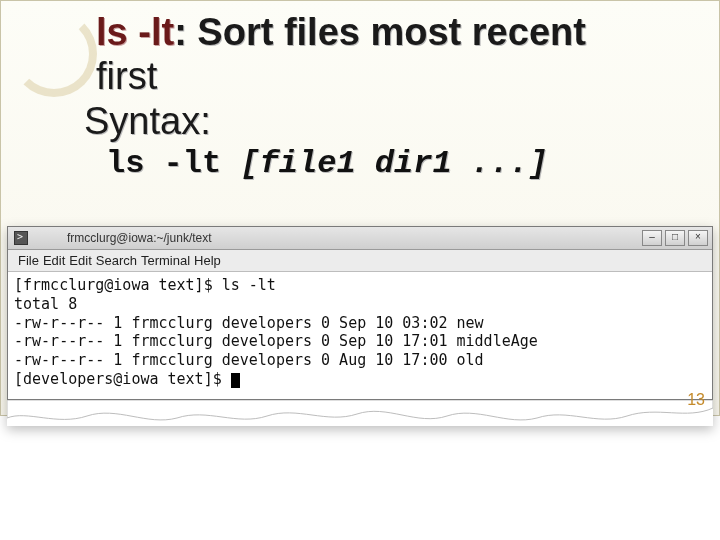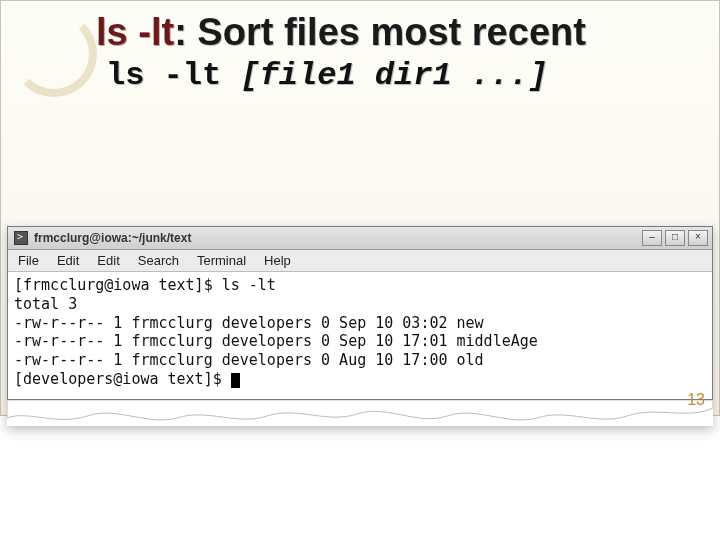--- a/index.html
+++ b/index.html
@@ -112,34 +112,35 @@
     border: 1px solid #333;
     box-sizing: border-box;
     position: relative;
   }
   .term-titlebar .app-icon::after{
     content:">";
     position:absolute; left:2px; top:-1px;
     font-size:10px; color:#eee; font-family:monospace;
   }
   .term-titlebar .title-text {
-    font-weight: bold;
+    font-weight: normal;
     flex: 1;
+    margin-left: 33px;
   }
   .win-btns { display:flex; gap:3px; padding-right:4px; }
   .win-btn {
     width:18px; height:14px;
     background: linear-gradient(#f5f5f5,#d0d0d0);
     border:1px solid #888;
     font-size:10px; line-height:12px; text-align:center;
     color:#333;
   }
   .term-menu {
     display: flex;
-    gap: 18px;
+    gap: 4px;
     padding: 3px 10px;
     font-size: 13px;
     color: #222;
     border-bottom: 1px solid #bdbdbd;
     background: #ececec;
   }
   .term-body {
     font-family: "DejaVu Sans Mono","Courier New",monospace;
     font-size: 15px;
     line-height: 1.25;
@@ -176,20 +177,22 @@
 </head>
 <body>
 
 <div class="slide">
   <div class="swirl"></div>
 
   <div class="title-block">
     <div class="title-line">
       <span class="title-cmd">ls -lt</span><span class="title-colon">: Sort files most recent</span>
     </div>
+    <div class="title-line">first</div>
+    <div class="syntax-label">Syntax:</div>
     <div class="code-line">
       <span>ls -lt </span><span class="code-args">[file1 dir1 ...]</span>
     </div>
   </div>
 
   <div class="term-wrap">
     <div class="term">
       <div class="term-titlebar">
         <span class="app-icon"></span>
         <span class="title-text">frmcclurg@iowa:~/junk/text</span>
@@ -201,21 +204,21 @@
       </div>
       <div class="term-menu">
         <span>File</span>
         <span>Edit</span>
         <span>Edit</span>
         <span>Search</span>
         <span>Terminal</span>
         <span>Help</span>
       </div>
       <div class="term-body"><span>[frmcclurg@iowa text]$ ls -lt</span>
-<span>total 3</span>
+<span>total 8</span>
 <span>-rw-r--r-- 1 frmcclurg developers 0 Sep 10 03:02 new</span>
 <span>-rw-r--r-- 1 frmcclurg developers 0 Sep 10 17:01 middleAge</span>
 <span>-rw-r--r-- 1 frmcclurg developers 0 Aug 10 17:00 old</span>
 <span>[developers@iowa text]$ </span><span class="cursor"></span></div>
     </div>
     <div class="torn">
       <svg viewBox="0 0 706 26" preserveAspectRatio="none">
         <path d="M0,0 L706,0 L706,8 C680,20 650,6 620,16 C590,26 560,8 530,18 C500,26 470,6 440,16 C410,26 380,4 350,14 C320,24 290,6 260,16 C230,26 200,8 170,18 C140,26 110,6 80,16 C50,26 20,10 0,18 Z" fill="#ffffff" stroke="#bdbdbd" stroke-width="1"></path>
       </svg>
     </div>

